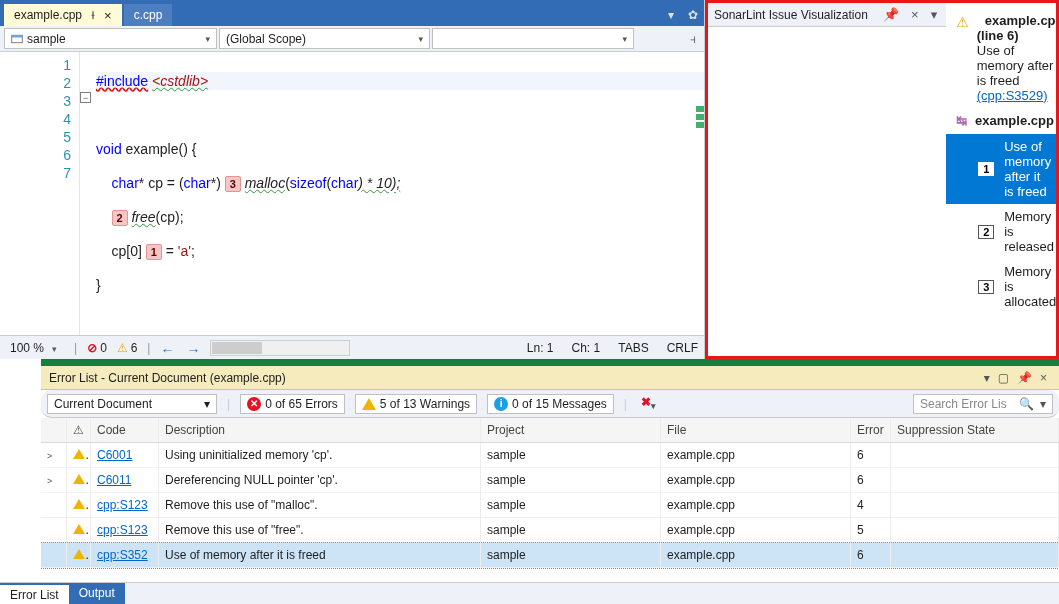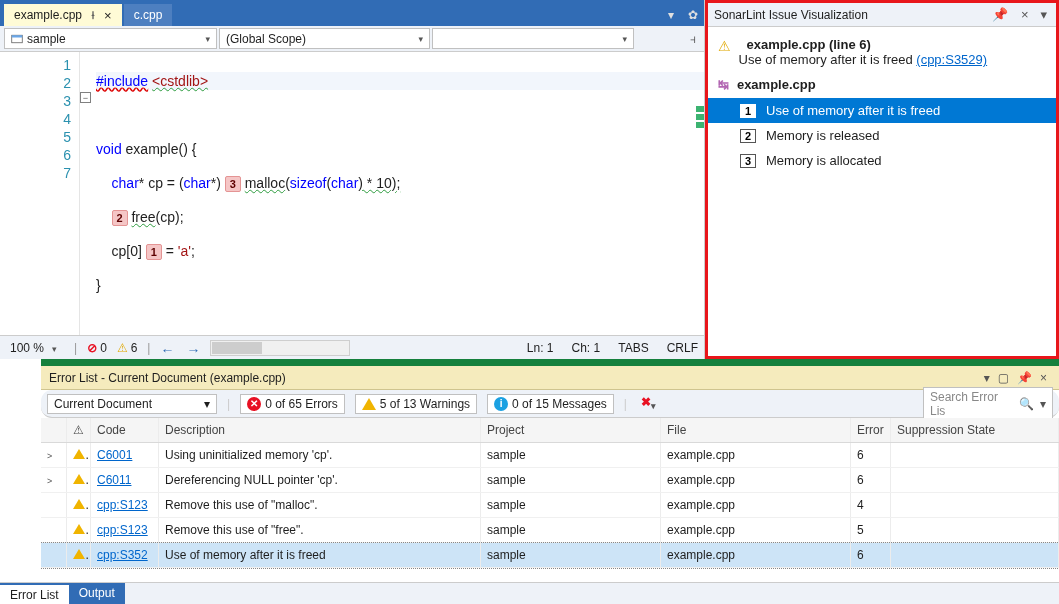--- a/index.html
+++ b/index.html
@@ -25,37 +25,37 @@
 .gutter { width: 80px; background: #fff; color: #2b91af; text-align: right; padding: 4px 8px 0 0; border-right:1px solid #e5e5e5; }
 .gutter .ln { height: 18px; line-height: 18px; }
 .fold-col { width: 16px; padding-top: 4px; }
 .fold-col .sq { width:11px; height:11px; border:1px solid #808080; display:flex; align-items:center; justify-content:center; font-size:9px; color:#555; margin-top:36px; background:#fff; }
 .code { flex: 1; padding-top: 4px; white-space: pre; overflow:hidden; }
 .code .line { height: 18px; line-height: 18px; }
 .kw { color: #0000ff; }
 .str { color: #a31515; }
 .func { color: #000; }
 .marker { display:inline-block; background:#f5c6c6; border:1px solid #e49494; color:#5c0000; font-weight:bold; min-width:16px; text-align:center; font-size:11px; padding:0 3px; border-radius:2px; vertical-align:middle; line-height:14px; }
-.squig-green { text-decoration: underline wavy #2e9c3f; text-decoration-thickness:1px; }
+.squig-green { text-decoration: underline wavy #2e9c3f; text-decoration-thickness:1px;font-style:italic; }
 .squig-red { text-decoration: underline wavy #d00; }
 .line-hl { background: #f2f6fc; }
 .green-bar { position:absolute; right:0; top:0; width:8px; height:100%; }
 .green-bar .dot { position:absolute; right:0; width:8px; height:6px; background:#3cb371; }
 .editor-status { height: 24px; background: #eef2f8; border-top:1px solid #ccc; display:flex; align-items:center; font-size:12px; gap:10px; padding:0 6px; }
 .editor-status .zoom { width:58px; }
 .editor-status .sep { color:#999; }
 .editor-status .err { display:flex; align-items:center; gap:3px; }
 .err-icon-red { color:#e81123; font-weight:bold; }
 .err-icon-yel { color:#e0a800; }
 .nav-arrows { color:#316cb5; display:flex; gap:12px; font-weight:bold; font-size:14px; }
 .scroll-bar-horz { width:140px; height:16px; background:#f0f0f0; border:1px solid #cecece; position:relative; }
 .scroll-bar-horz .thumb { position:absolute; left:1px; top:1px; height:12px; width:50px; background:#cdcdcd; }
 .editor-status .right { margin-left:auto; display:flex; gap:18px; }
 
-.sonar-pane { width: 354px; border: 3px solid #e8161b; display:flex; flex-direction:column;justify-content:center; }
+.sonar-pane { width: 354px; border: 3px solid #e8161b; display:flex; flex-direction:row;justify-content:center; }
 .sonar-title { background:#eef2f8; border-bottom:1px solid #ccc; height:24px; display:flex; align-items:center; padding:0 6px; gap:6px; font-size:12px; }
 .sonar-title .tspacer{flex:1;}
 .sonar-title .pin-icon, .sonar-title .close-icon, .sonar-title .dd{ color:#555; cursor:pointer; padding:0 3px; font-size:13px; }
 .sonar-body { flex:1; overflow:auto; padding:6px 0 0 0; }
 .sonar-head { display:flex; padding:4px 10px; align-items:flex-start; gap:8px; }
 .sonar-head .icon { color:#e0a800; font-size:14px; margin-top:1px; }
 .sonar-head .main { font-size:13px; }
 .sonar-head .main b{ font-weight:bold;margin-left:8px; }
 .sonar-link { color:#0066cc; text-decoration:underline; }
 .sonar-section { display:flex; align-items:center; padding:6px 10px; gap:8px; font-size:13px; }
@@ -70,21 +70,21 @@
 .el-title { background:#f5ebbd; height:24px; display:flex; align-items:center; padding:0 8px; font-size:12px; border-bottom:1px solid #cfc48f; }
 .el-title .tspacer{flex:1;}
 .el-title .dd,.el-title .pin-icon,.el-title .close-icon,.el-title .opt{ color:#555; padding:0 4px; cursor:pointer; }
 .el-toolbar { height:28px; background:#eef2f8; border-bottom:1px solid #ccc; display:flex; align-items:center; padding:0 6px; gap:10px;border-radius:11px; }
 .el-toolbar .combo2 { background:#fff; border:1px solid #c0c0c0; padding:2px 6px; display:flex; align-items:center; font-size:12px; min-width:170px; }
 .pill { display:flex; align-items:center; gap:4px; border:1px solid #c0c0c0; padding:2px 6px; background:#fff; cursor:pointer; font-size:12px; }
 .pill .i-red { width:14px; height:14px; background:#e81123; border-radius:50%; display:flex; align-items:center; justify-content:center; color:#fff; font-size:10px; font-weight:bold; }
 .pill .i-yel { width:0; height:0; border-left:7px solid transparent; border-right:7px solid transparent; border-bottom:12px solid #f0b400; position:relative; }
 .pill .i-blue { width:14px; height:14px; background:#1ba1e2; border-radius:50%; display:flex; align-items:center; justify-content:center; color:#fff; font-size:10px; font-weight:bold; }
 .el-toolbar .filter-icon { padding:4px; cursor:pointer; color:#e81123; font-weight:bold; }
-.el-toolbar .search { margin-left:auto; border:1px solid #c0c0c0; background:#fff; padding:2px 6px; width:130px; color:#888; display:flex; align-items:center; gap:6px; }
+.el-toolbar .search { margin-left:auto; border:1px solid #c0c0c0; background:#fff; padding:2px 6px; width:140px; color:#888; display:flex; align-items:center; gap:6px; }
 .el-grid { flex:1; overflow:auto; background:#fff; }
 .el-head-row { display:flex; border-bottom:1px solid #d9d9d9; background:#f5f5f5; font-size:12px; color:#444; }
 .el-head-row > div, .el-row > div { padding:5px 6px; border-right:1px solid #ececec; overflow:hidden; white-space:nowrap; text-overflow:ellipsis; }
 .c-exp { width:26px; } .c-ico{width:24px;} .c-code{width:68px;} .c-desc{flex:1; min-width:200px;} .c-proj{width:180px;} .c-file{width:190px;} .c-line{width:40px;} .c-sup{width:168px;}
 .el-row { display:flex; border-bottom:1px solid #f0f0f0; font-size:12px; cursor:pointer; }
 .el-row.selected { background:#cde4f7; outline:1px dotted #888; }
 .c-code a { color:#0066cc; text-decoration:underline; }
 .exp-tri { color:#555; font-size:9px; display:inline-block; }
 .tri-yel { width:0; height:0; border-left:6px solid transparent; border-right:6px solid transparent; border-bottom:10px solid #f0b400; display:inline-block; }
 

